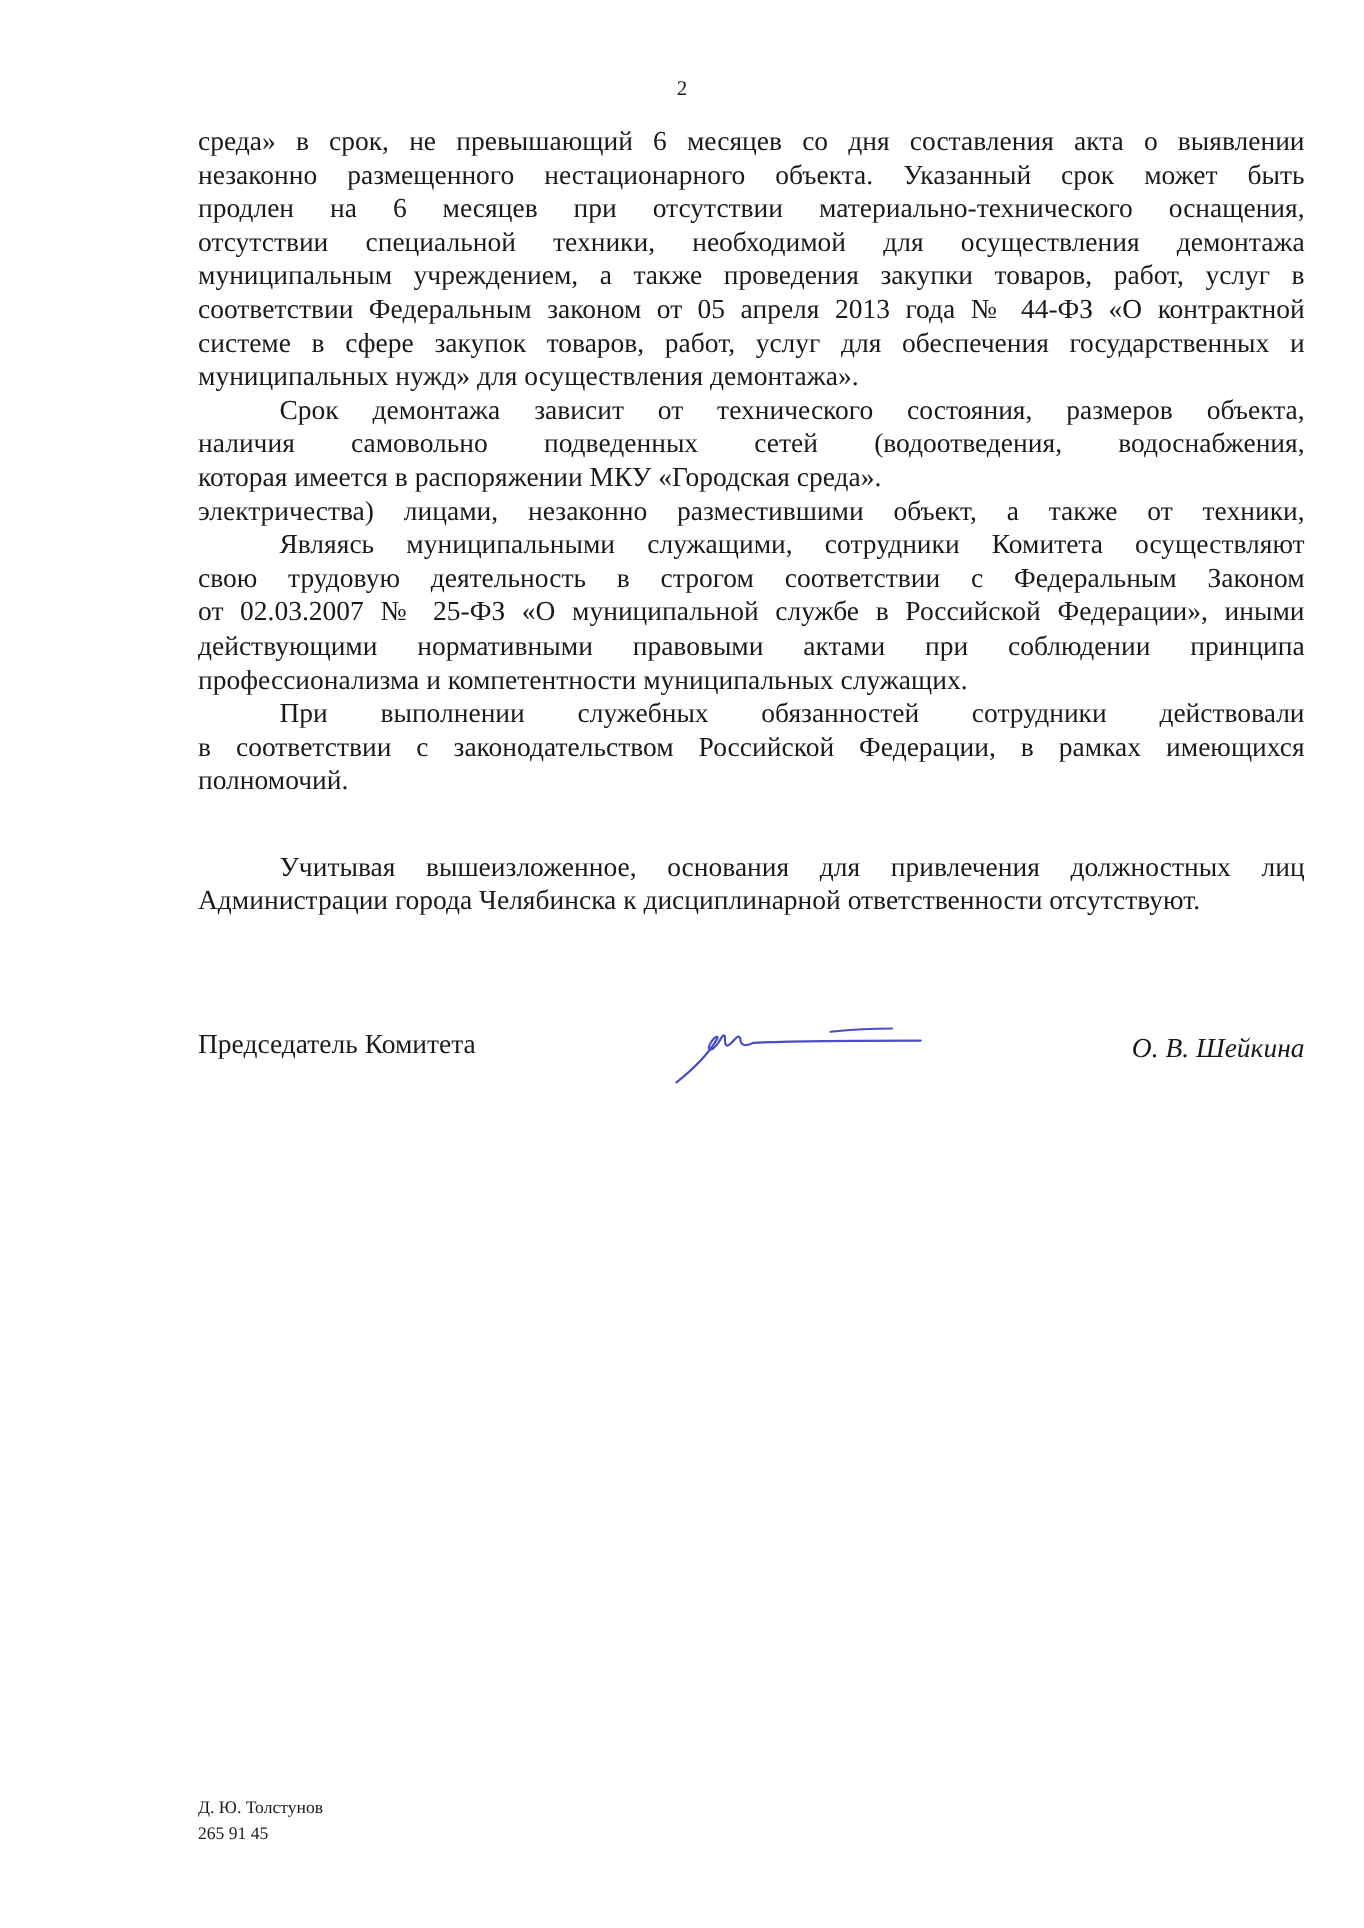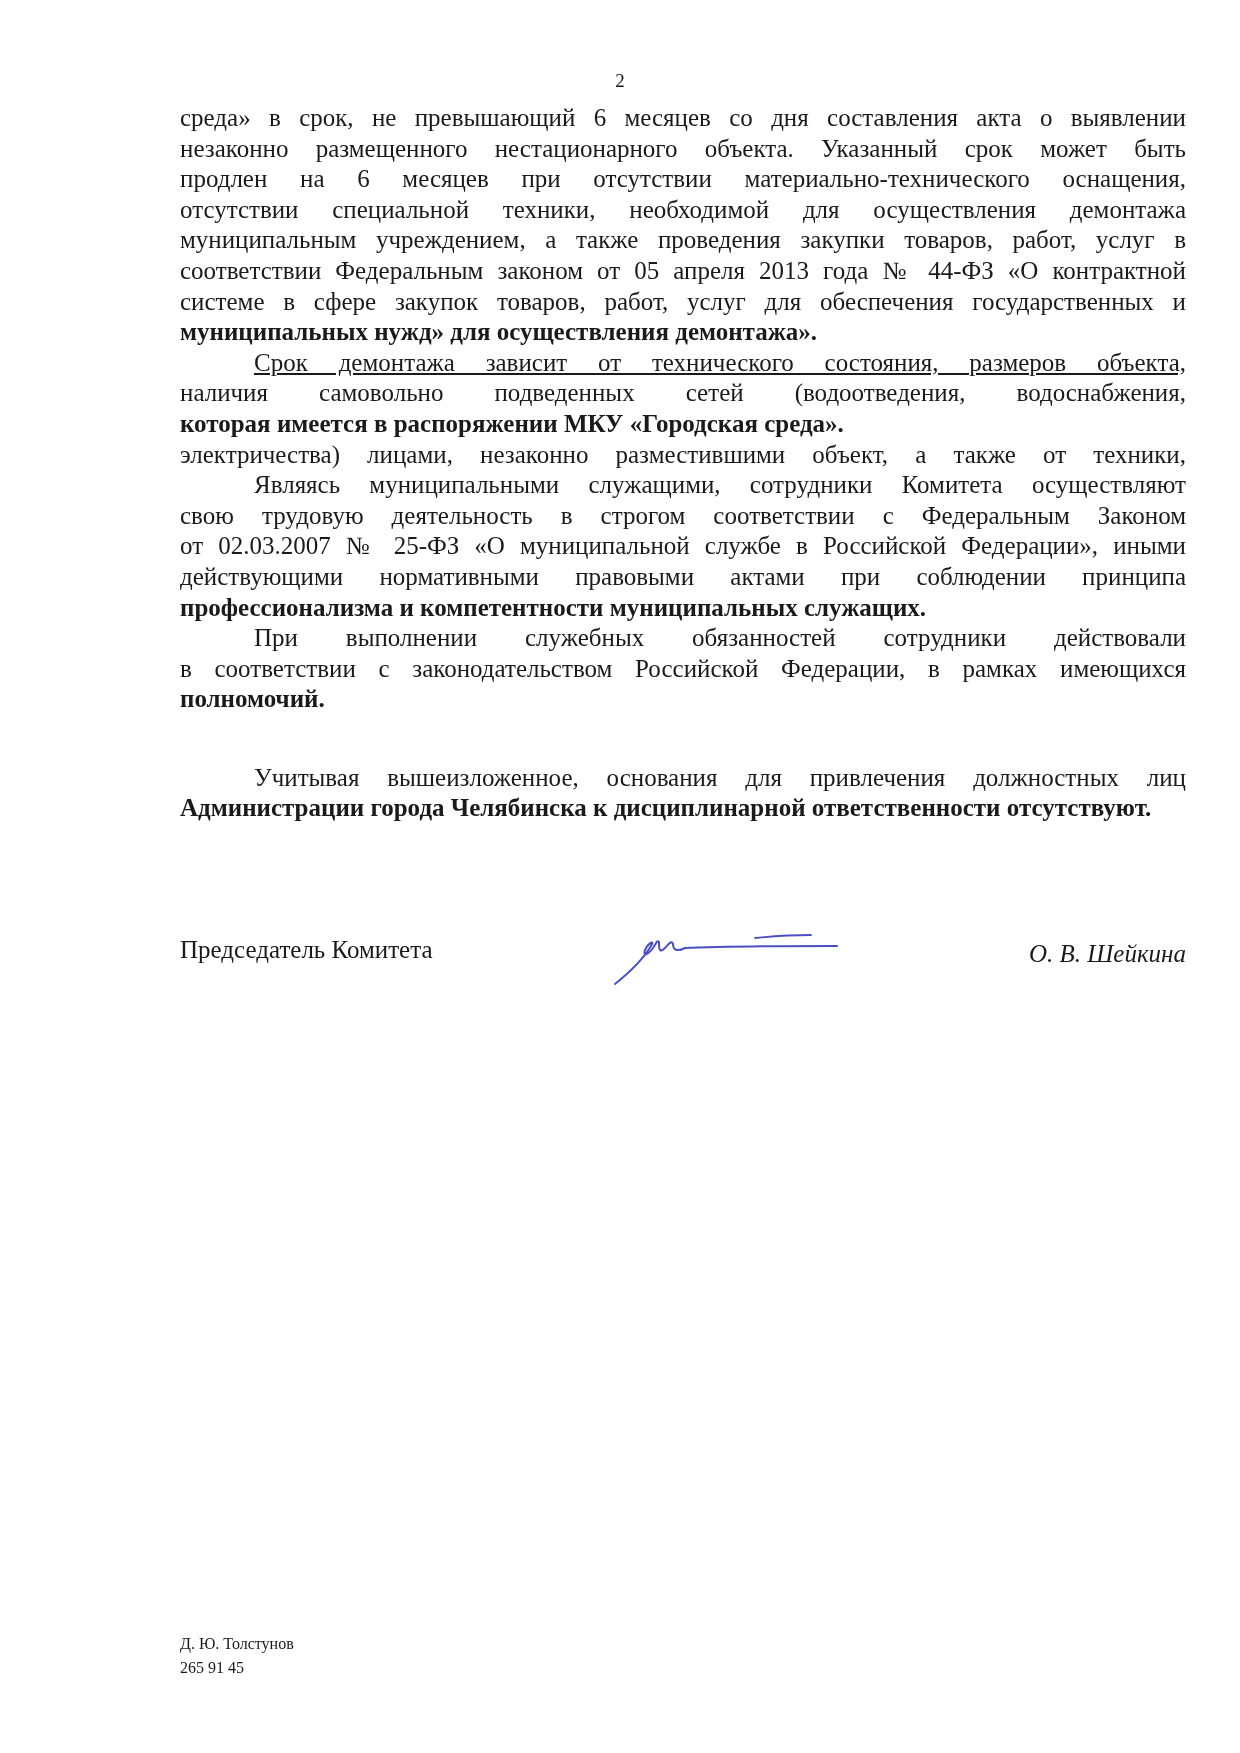--- a/index.html
+++ b/index.html
@@ -1,24 +1,24 @@
 <!DOCTYPE html>
 <html><head>
   <meta charset="utf-8">
   <style>
     html, body { margin: 0; padding: 0; background: #ffffff; }
     body { width: 1240px; height: 1753px; position: relative; overflow: hidden;
       font-family: "Liberation Serif", "DejaVu Serif", serif; color: #1a1a1a; }
     .page-number { position: absolute; top: 70px; left: 0; width: 1240px; text-align: center;
       font-size: 19px; }
-    .body-text { position: absolute; left: 180px; top: 103px; width: 1006px;
+    .body-text { position: absolute; left: 180px; top: 114px; width: 1006px;
       font-size: 25px; line-height: 30.6px; }
     .para { margin: 0; text-align: justify; text-align-last: left; }
     .line { display: block; text-align: justify; text-align-last: justify; white-space: nowrap; }
-    .line.last { text-align-last: left; font-weight: bold; }
+    .line.last { text-align-last: left; }
     .sig-row { position: absolute; top: 936px; left: 180px; width: 1006px; height: 60px;
       font-size: 25px; }
     .sig-title { position: absolute; left: 0; top: 0; }
     .sig-name { position: absolute; right: 0; top: 4px; font-style: italic; }
     .signature { position: absolute; left: 425px; top: -16px; width: 240px; height: 80px; }
     .executor { position: absolute; left: 180px; top: 1632px; font-size: 16px; line-height: 24px; }
   </style>
 </head>
 <body>
 
@@ -29,21 +29,21 @@
     <span class="line">среда» в срок, не превышающий 6 месяцев со дня составления акта о выявлении</span>
     <span class="line">незаконно размещенного нестационарного объекта. Указанный срок может быть</span>
     <span class="line">продлен на 6 месяцев при отсутствии материально-технического оснащения,</span>
     <span class="line">отсутствии специальной техники, необходимой для осуществления демонтажа</span>
     <span class="line">муниципальным учреждением, а также проведения закупки товаров, работ, услуг в</span>
     <span class="line">соответствии Федеральным законом от 05 апреля 2013 года № 44-ФЗ «О контрактной</span>
     <span class="line">системе в сфере закупок товаров, работ, услуг для обеспечения государственных и</span>
     <span class="line last">муниципальных нужд» для осуществления демонтажа».</span>
   </p>
   <p class="para">
-    <span class="line" style="padding-left:74px;text-decoration:underline;">Срок демонтажа зависит от технического состояния, размеров объекта,</span>
+    <span class="line" style="padding-left:74px;">Срок демонтажа зависит от технического состояния, размеров объекта,</span>
     <span class="line">наличия самовольно подведенных сетей (водоотведения, водоснабжения,</span>
     <span class="line last">которая имеется в распоряжении МКУ «Городская среда».</span>
     <span class="line">электричества) лицами, незаконно разместившими объект, а также от техники,</span>
   </p>
   <p class="para">
     <span class="line" style="padding-left:74px;">Являясь муниципальными служащими, сотрудники Комитета осуществляют</span>
     <span class="line">свою трудовую деятельность в строгом соответствии с Федеральным Законом</span>
     <span class="line">от 02.03.2007 № 25-ФЗ «О муниципальной службе в Российской Федерации», иными</span>
     <span class="line">действующими нормативными правовыми актами при соблюдении принципа</span>
     <span class="line last">профессионализма и компетентности муниципальных служащих.</span>

